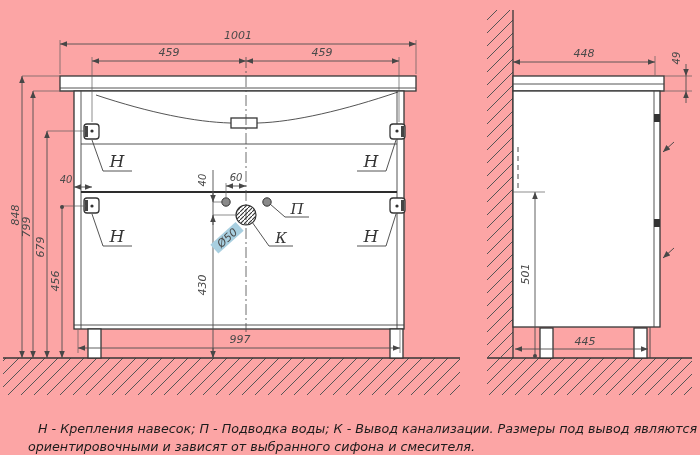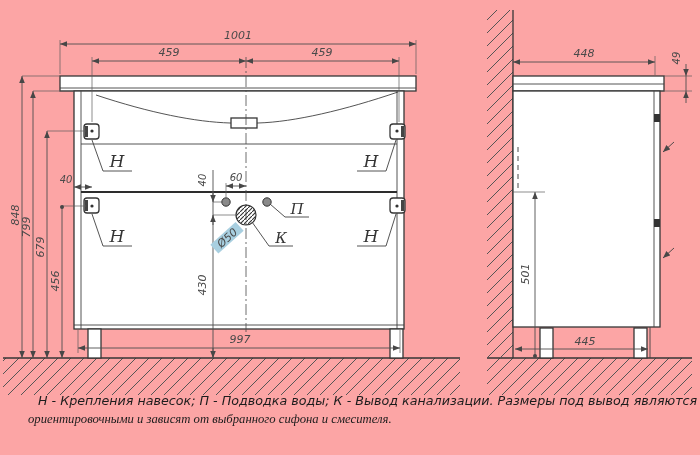--- a/index.html
+++ b/index.html
@@ -11,24 +11,24 @@
   .ol2{stroke:#414141;stroke-width:0.9;fill:none;}
   .thick{stroke:#2d2d2d;stroke-width:2.2;fill:none;}
   .dl{stroke:#4f4f4f;stroke-width:0.9;fill:none;}
   .ext{stroke:#5d5d5d;stroke-width:0.7;fill:none;}
   .cl{stroke:#4a4a4a;stroke-width:0.8;fill:none;stroke-dasharray:11 3 2 3;}
   .dash{stroke:#4a4a4a;stroke-width:1;fill:none;stroke-dasharray:5 4;}
   text.dim{font:italic 11px "DejaVu Sans",sans-serif;fill:#4a4a4a;text-anchor:middle;}
   text.dim.small{font-size:10px;}
   text.lbl{font:italic 17px "DejaVu Serif",serif;fill:#353535;text-anchor:middle;}
   text.lbl2{font:italic 15px "DejaVu Serif",serif;fill:#353535;text-anchor:middle;}
-  .note{position:absolute;left:0;top:392px;width:700px;color:#1c1c1c;
+  .note{position:absolute;left:0;top:420px;width:700px;color:#1c1c1c;
         font:italic 12.7px "DejaVu Sans",sans-serif;line-height:18px;}
   .note .l1{margin-left:38px;}
-  .note .l2{margin-left:28px;font-family:Liberation Serif, serif;}
+  .note .l2{margin-left:28px;}
 </style>
 </head>
 <body>
 
 <div id="stage">
 <svg width="700" height="455" viewBox="0 0 700 455">
   <defs>
     <pattern id="ph" width="13" height="13" patternUnits="userSpaceOnUse">
       <path d="M-3,16 L16,-3" stroke="#555" stroke-width="1"></path>
     </pattern>

